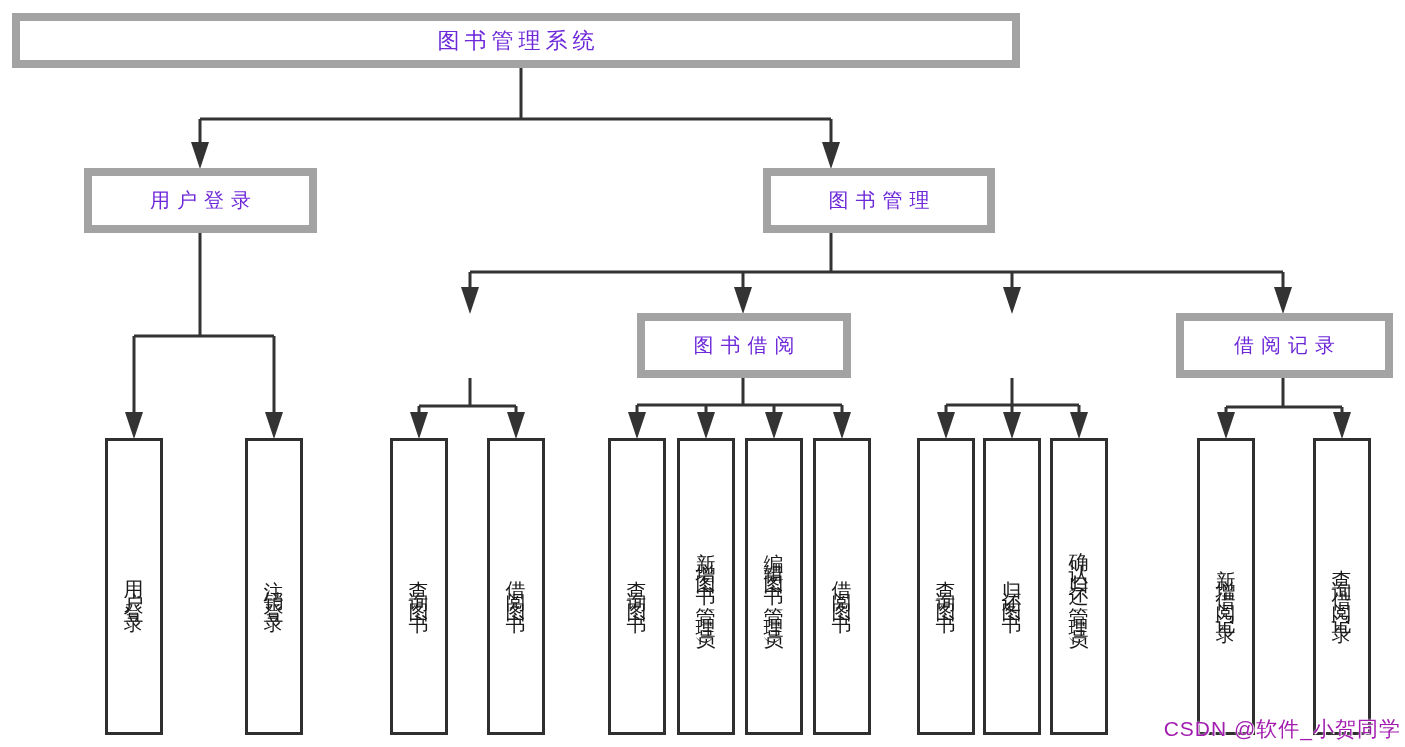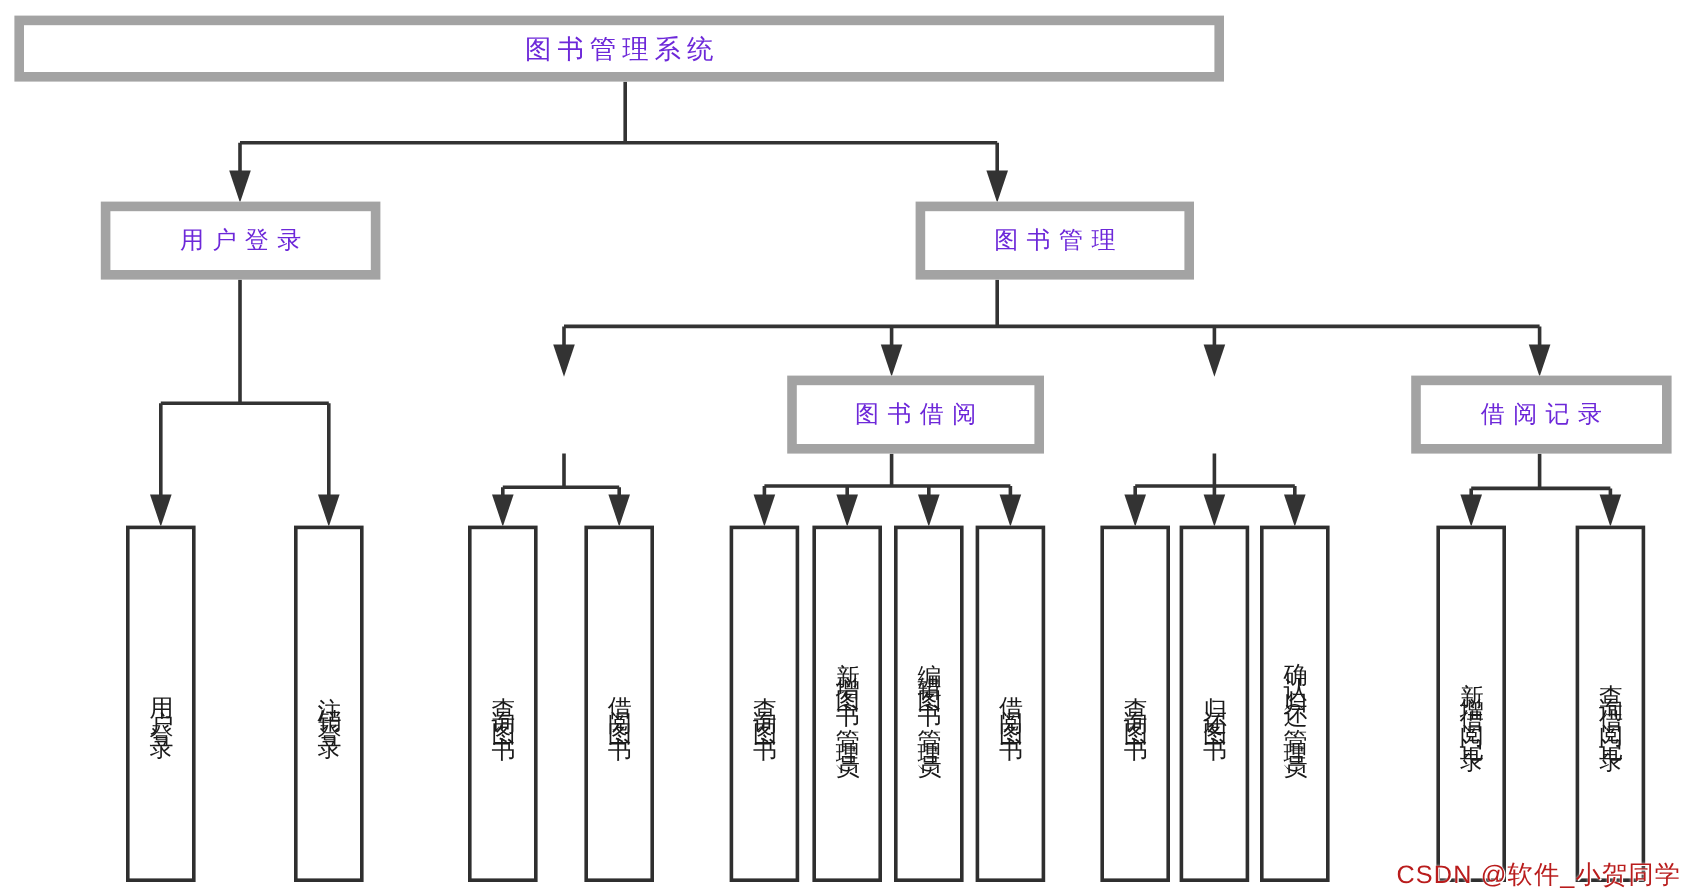--- a/index.html
+++ b/index.html
@@ -35,21 +35,21 @@
     white-space: nowrap;
   }
   .root {
     left: 12px; top: 13px; width: 1008px; height: 55px;
     font-size: 22px; letter-spacing: 5px; text-indent: 5px;
   }
   .l2a { left: 84px;  top: 168px; width: 233px; height: 65px; }
   .l2b { left: 715px; top: 168px; width: 232px; height: 65px; margin-left: 48px; }
   .l3  { top: 313px; height: 65px; }
   .l3a { left: 362px;  width: 216px; }
-  .l3b { left: 656px;  width: 214px; }
+  .l3b { left: 637px;  width: 214px; }
   .l3c { left: 905px;  width: 215px; }
   .l3d { left: 1176px; width: 217px; }
 
   .leaf {
     position: absolute;
     top: 438px;
     width: 58px;
     height: 297px;
     box-sizing: border-box;
     border: 3px solid #2f2f2f;
@@ -66,21 +66,21 @@
     letter-spacing: 11px;
     line-height: 1;
     white-space: nowrap;
   }
   .watermark {
     position: absolute;
     top: 715px;
     right: 4px;
     font-size: 21px;
     letter-spacing: 1px;
-    color: #b91c1c;
+    color: #a21caf;
     text-shadow: 0 0 2px #ffffff, 1px 1px 0 #ffffff;
     z-index: 5;
     white-space: nowrap;
   }
 </style>
 </head>
 <body>
 
 <div class="stage">
 

